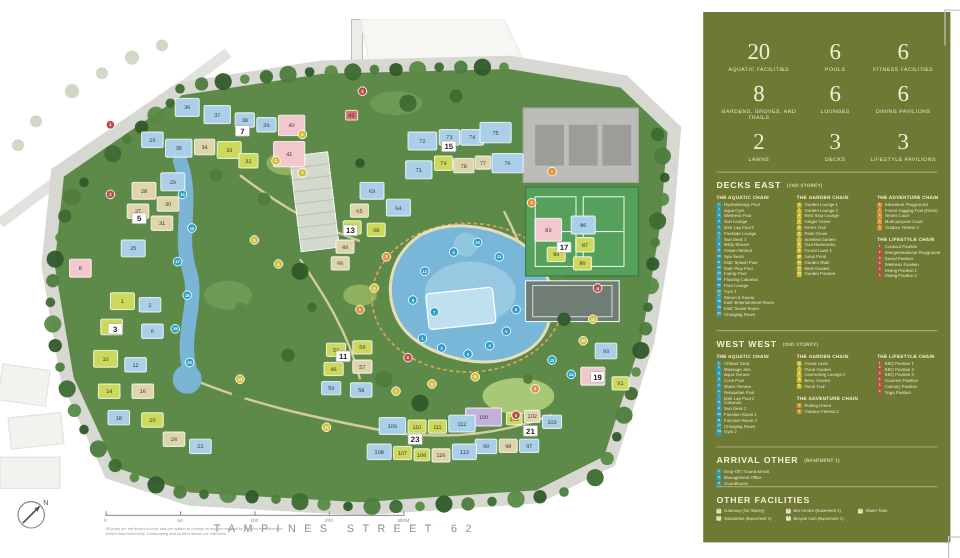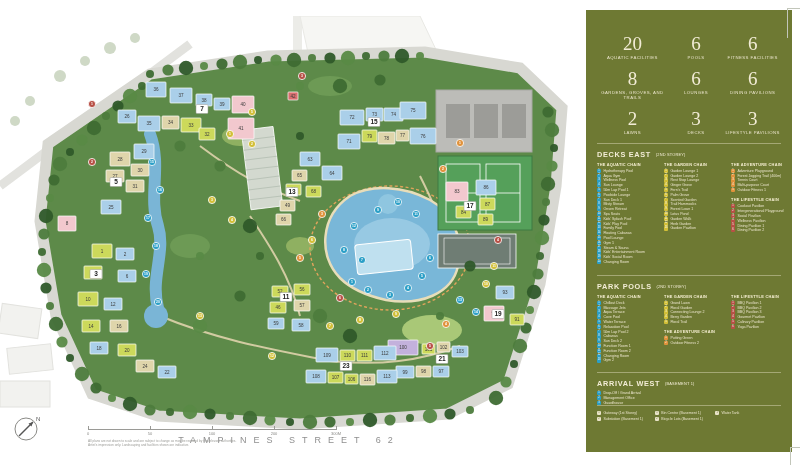--- a/index.html
+++ b/index.html
@@ -1011,21 +1011,21 @@
               <div class="legend-label">Dining Pavilion 2</div>
             </div>
           </div>
         </div>
       </div>
   </div>
   <hr class="divider">
 
   <div class="section sec-pw" id="park-west">
     <div class="section-title">
-      <span>PARK POOLS</span>
+      <span>WEST WEST</span>
       <span class="storey">(2ND STOREY)</span>
     </div>
     <div class="chains">
         <div class="chain-col">
           <div class="chain">
             <div class="chain-name">THE AQUATIC CHAIN</div>
             <div class="legend-item">
               <div class="swatch" style="background: rgb(43, 159, 199);">1</div>
               <div class="legend-label">Chillout Deck</div>
             </div>
@@ -1143,41 +1143,44 @@
               <div class="legend-label">Yoga Pavilion</div>
             </div>
           </div>
         </div>
       </div>
   </div>
   <hr class="divider">
 
   <div class="section sec-az" id="arrival-zone">
     <div class="section-title">
-      <span>ARRIVAL WEST</span>
+      <span>ARRIVAL OTHER</span>
       <span class="storey">(BASEMENT 1)</span>
     </div>
     <div id="arrival-items">
         <div class="legend-item">
           <div class="swatch" style="background: rgb(43, 159, 199);">1</div>
           <div class="legend-label">Drop-Off / Grand Arrival</div>
         </div>
         <div class="legend-item">
           <div class="swatch" style="background: rgb(43, 159, 199);">2</div>
           <div class="legend-label">Management Office</div>
         </div>
         <div class="legend-item">
           <div class="swatch" style="background: rgb(43, 159, 199);">3</div>
           <div class="legend-label">Guardhouse</div>
         </div>
       </div>
   </div>
   <hr class="divider">
 
   <div class="section" id="other-facilities">
+    <div class="section-title">
+      <span>OTHER FACILITIES</span>
+    </div>
     <div class="other-cols" id="other-cols">
         <div class="other-col">
           <div class="legend-item">
             <div class="swatch" style="background: rgb(233, 227, 200); color: rgb(110, 121, 51);">1</div>
             <div class="legend-label">Gateway (1st Storey)</div>
           </div>
           <div class="legend-item">
             <div class="swatch" style="background: rgb(233, 227, 200); color: rgb(110, 121, 51);">2</div>
             <div class="legend-label">Substation (Basement 1)</div>
           </div>

